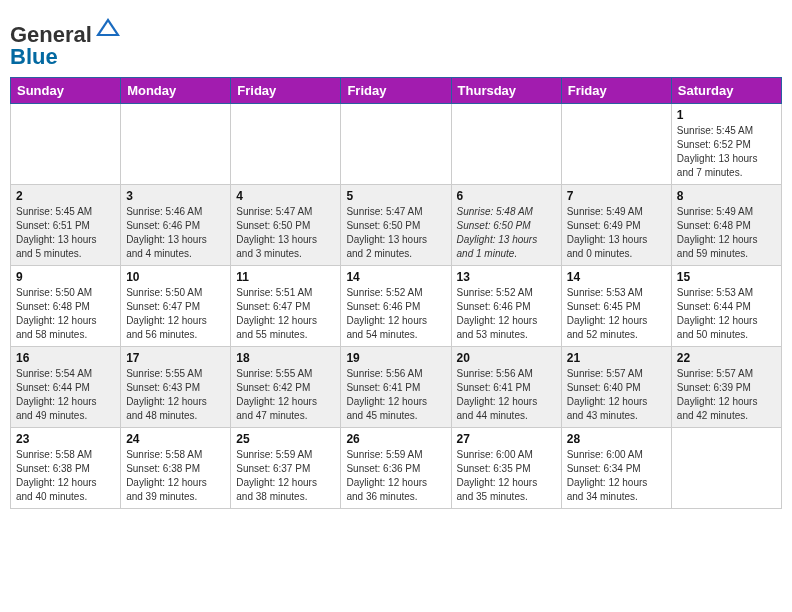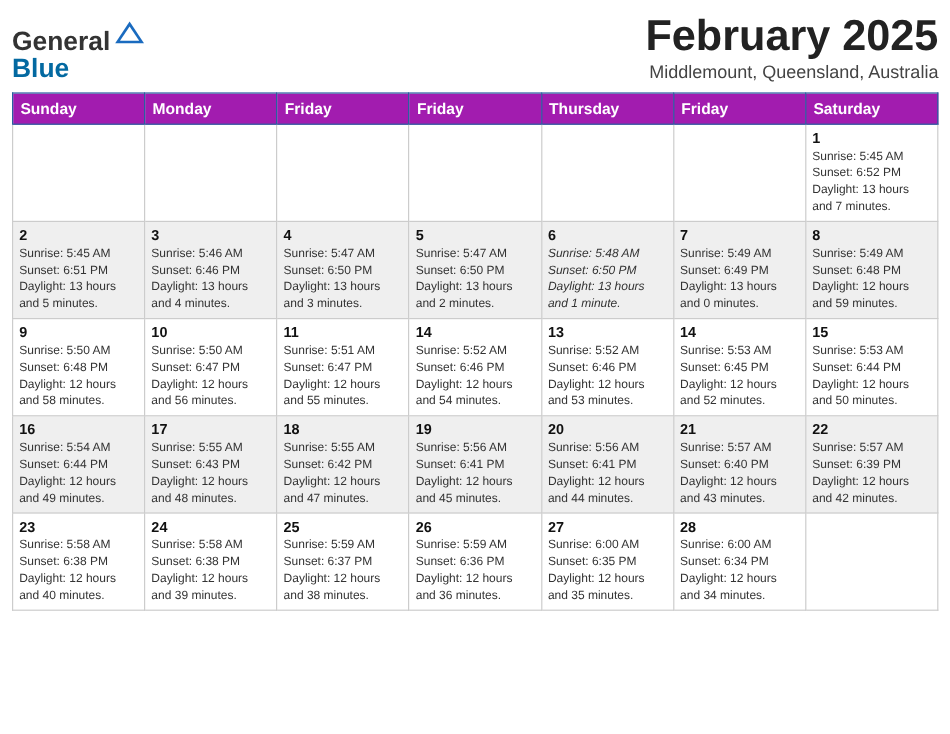--- a/index.html
+++ b/index.html
@@ -8,20 +8,21 @@
       background: #fff;
       width: 792px;
       min-height: 612px;
       padding: 10px;
     }
     .header {
       display: flex;
       align-items: flex-start;
       justify-content: space-between;
       margin-bottom: 8px;
+      flex-direction: column;
     }
     .logo {
       display: flex;
       align-items: center;
       padding-top: 4px;
     }
     .logo-text {
       font-size: 22px;
       font-weight: bold;
       line-height: 1.1;
@@ -105,24 +106,20 @@
         <span class="logo-general">General</span><svg class="logo-icon" viewBox="0 0 28 28" xmlns="http://www.w3.org/2000/svg">
           <polygon points="14,4 26,22 2,22" fill="#1a6bbf"></polygon>
           <polygon points="14,8 22,20 6,20" fill="#fff"></polygon>
         </svg>
       </span>
       <div style="margin-top:-2px;">
         <span class="logo-text logo-blue">Blue</span>
       </div>
     </div>
   </div>
-  <div class="title-block">
-    <div class="month-title">February 2025</div>
-    <div class="location">Middlemount, Queensland, Australia</div>
-  </div>
 </div>
 
 <table class="calendar">
   <thead>
     <tr>
     <th>Sunday</th>
         <th>Monday</th>
         <th>Friday</th>
         <th>Friday</th>
         <th>Thursday</th>

